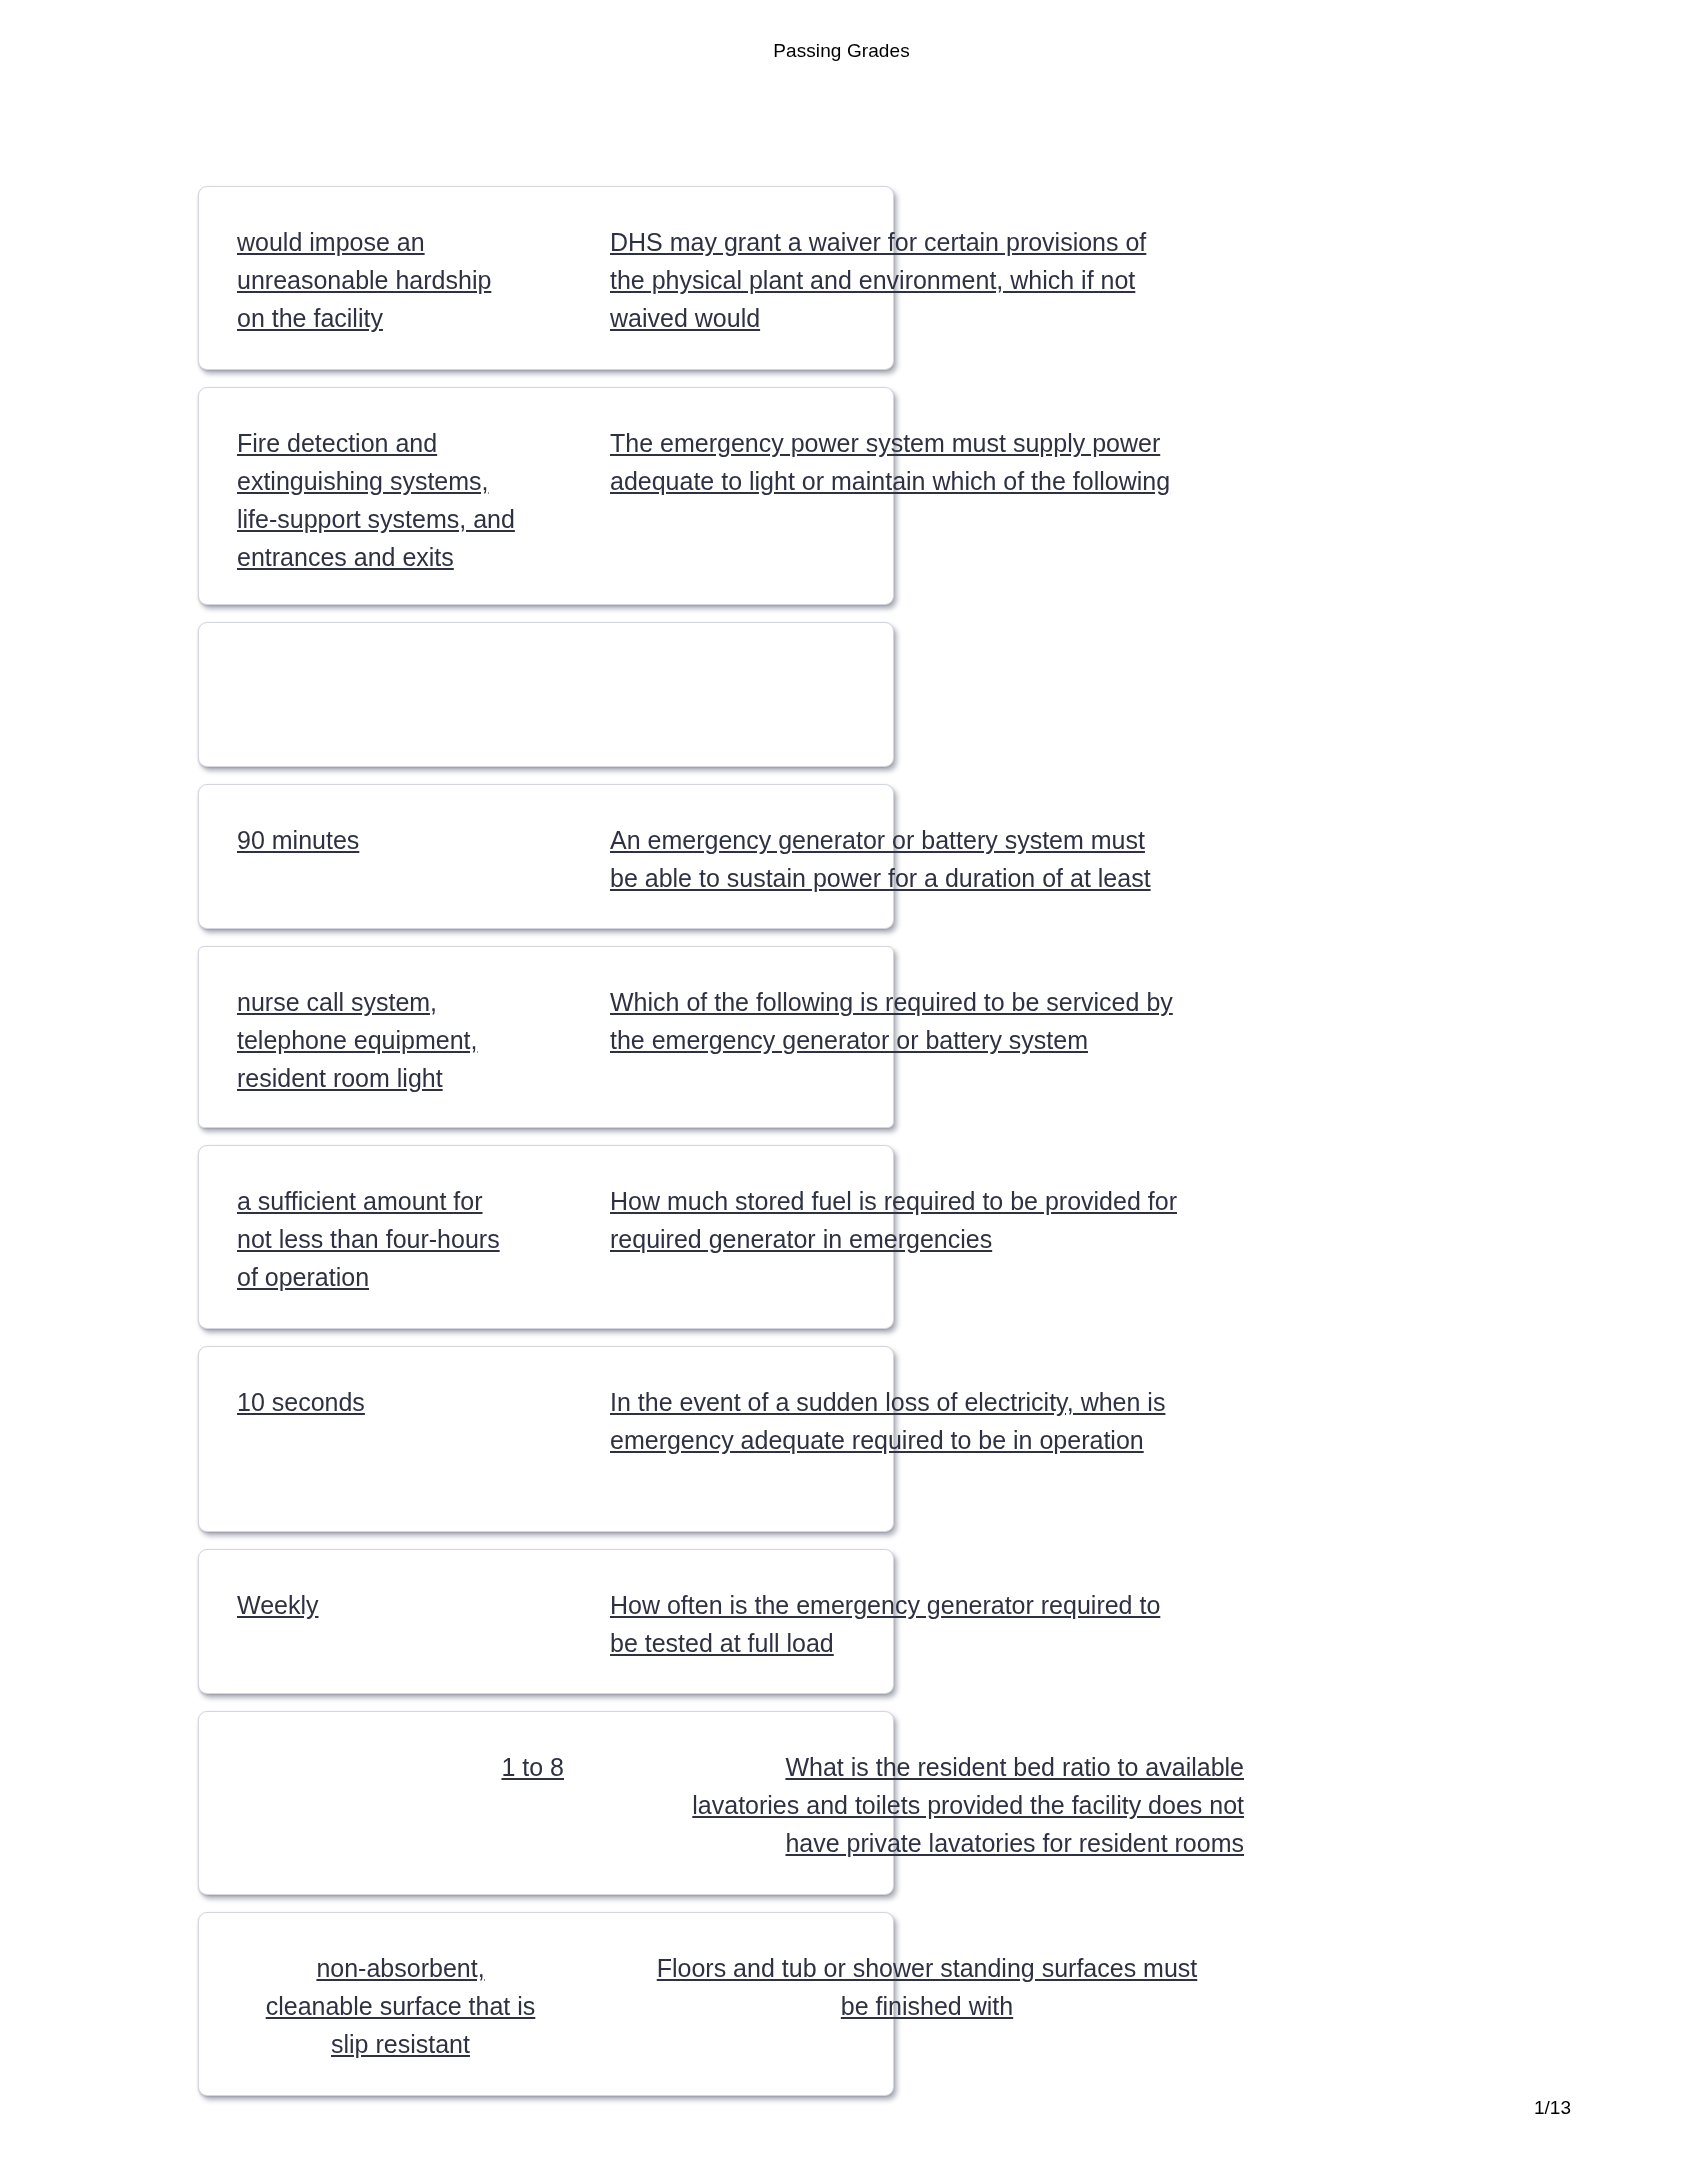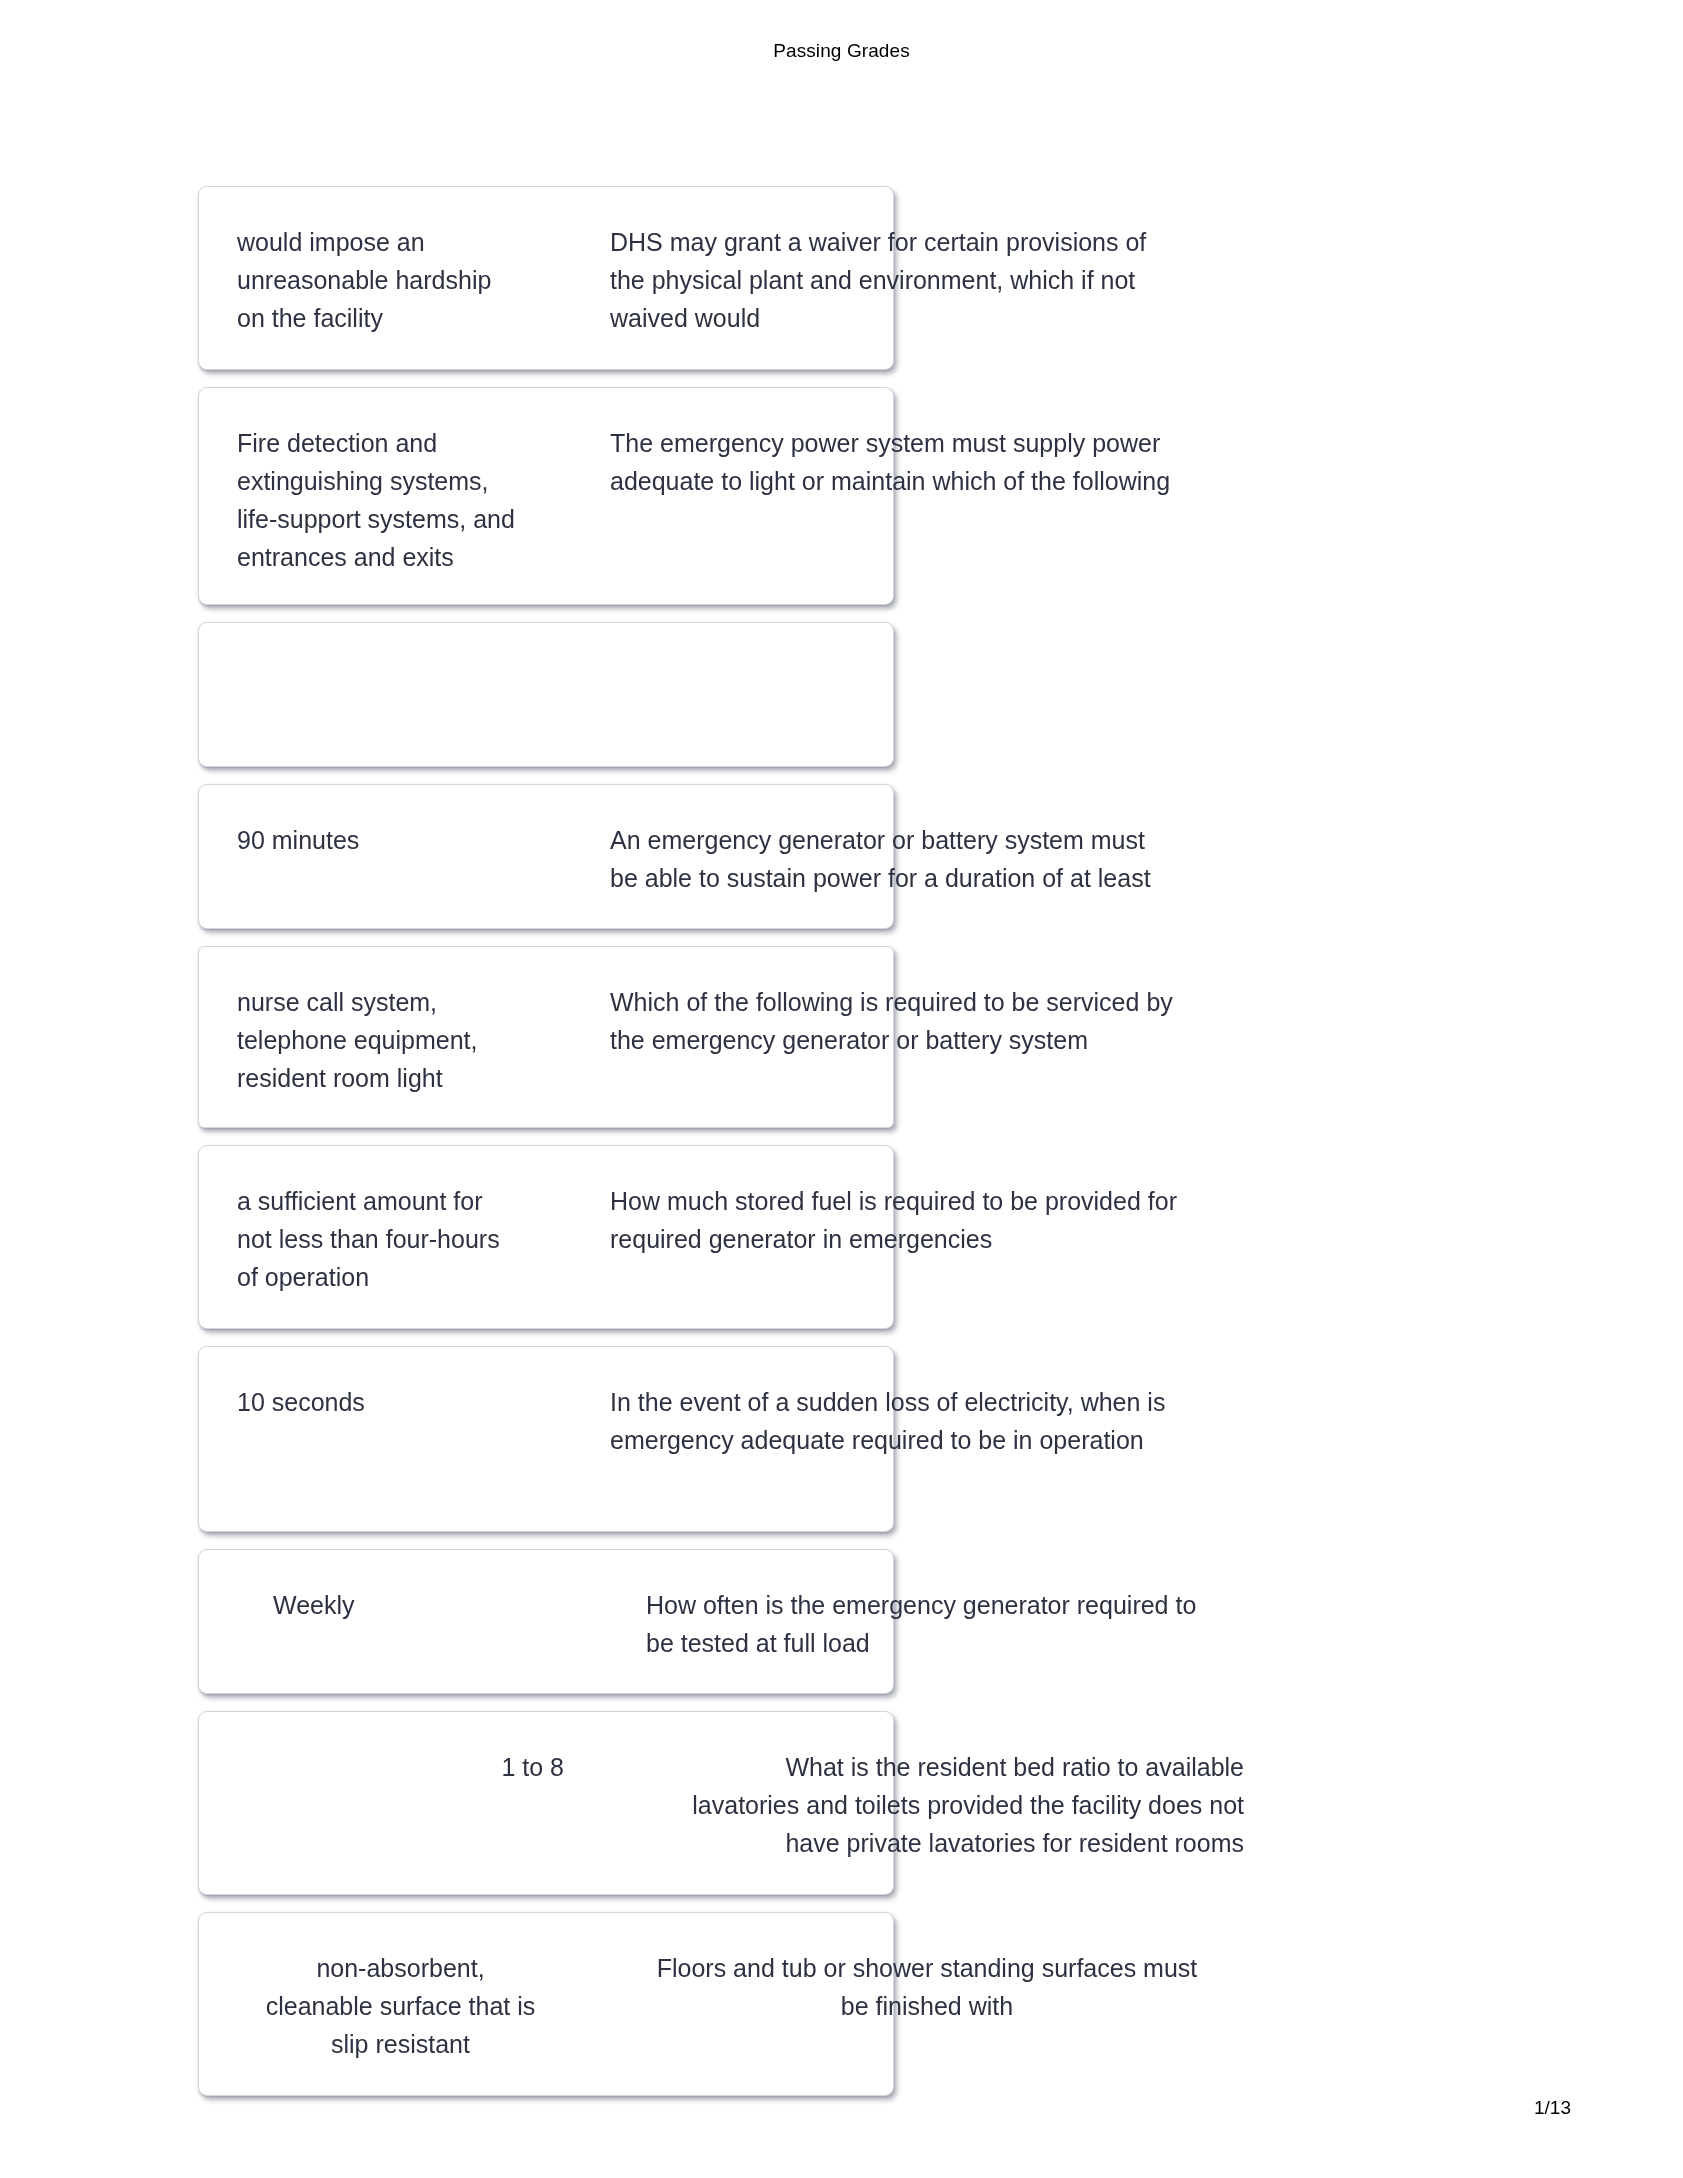--- a/index.html
+++ b/index.html
@@ -69,41 +69,42 @@
   }
 
   .answer-text,
   .question-text {
     position: absolute;
     top: 36px;
     font-size: 25px;
     line-height: 38px;
     color: #2e3142;
     white-space: pre-line;
+    text-decoration: underline;
   }
 
   .answer-text {
     left: 38px;
     width: 327px;
   }
 
   .question-text {
     left: 411px;
     width: 634px;   
   }
 
   
   .h-1 { height: 184px; }
   .h-2 { height: 218px; }
   .h-3 { height: 145px; }
   .h-4 { height: 145px; }
   .h-5 { height: 182px; border-radius: 6px; }
   .h-6 { height: 184px; }
   .h-7 { height: 186px; }
-  .h-8 { height: 145px; padding-left: 36px; }
+  .h-8 { height: 145px; }
   .h-9 { height: 184px; text-align: right; }
   .h-10 { height: 184px; text-align: center; }
 </style>
 </head>
 <body>
 
 <div class="page-header">Passing Grades</div>
 
 <div class="card-stack">
 

